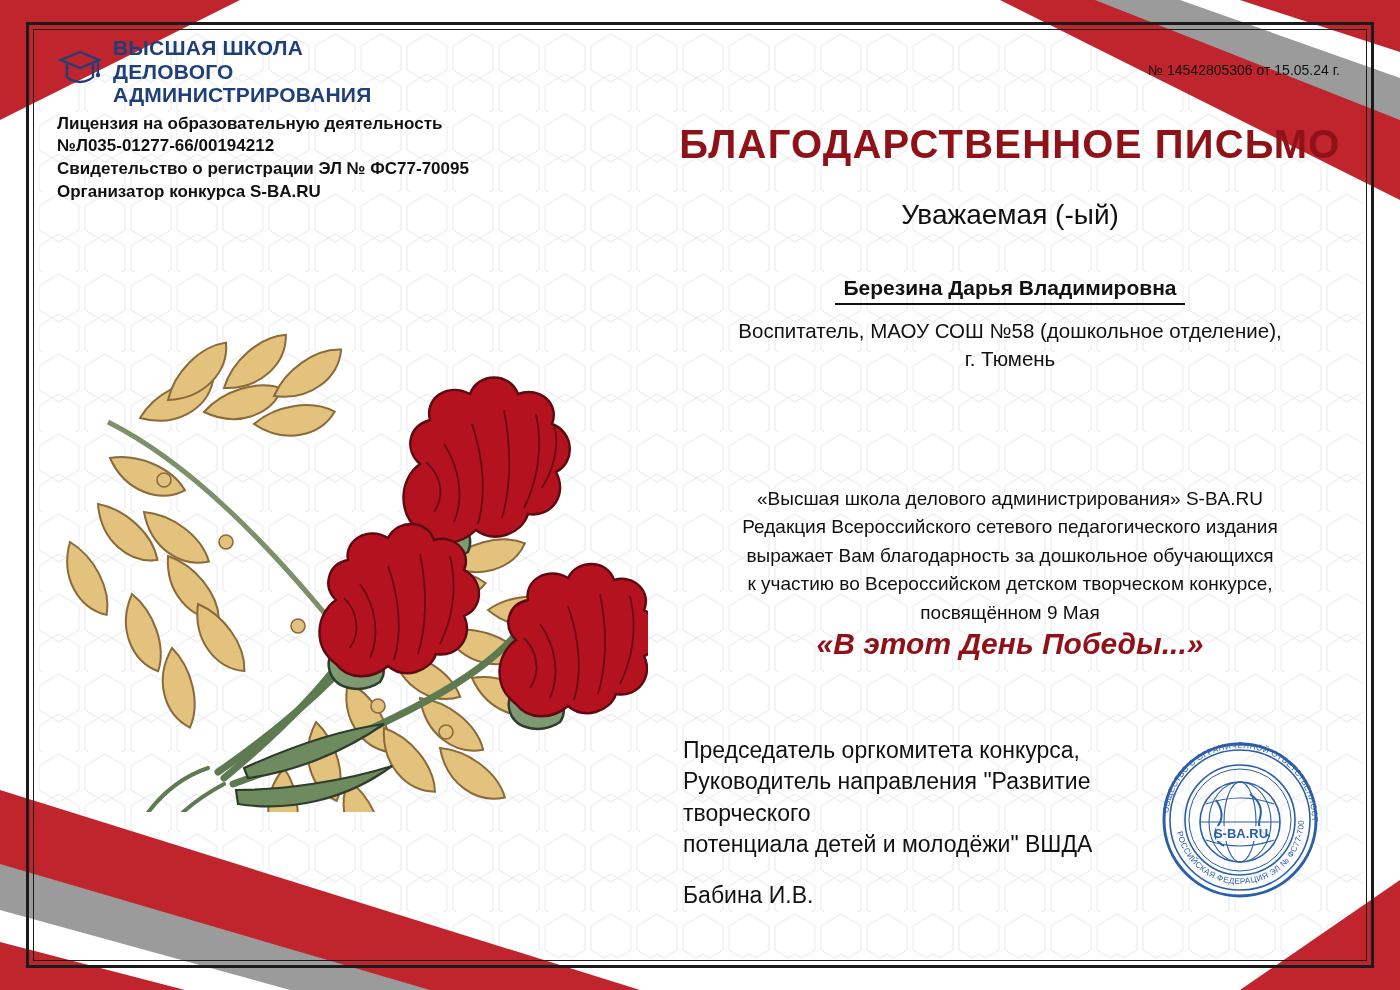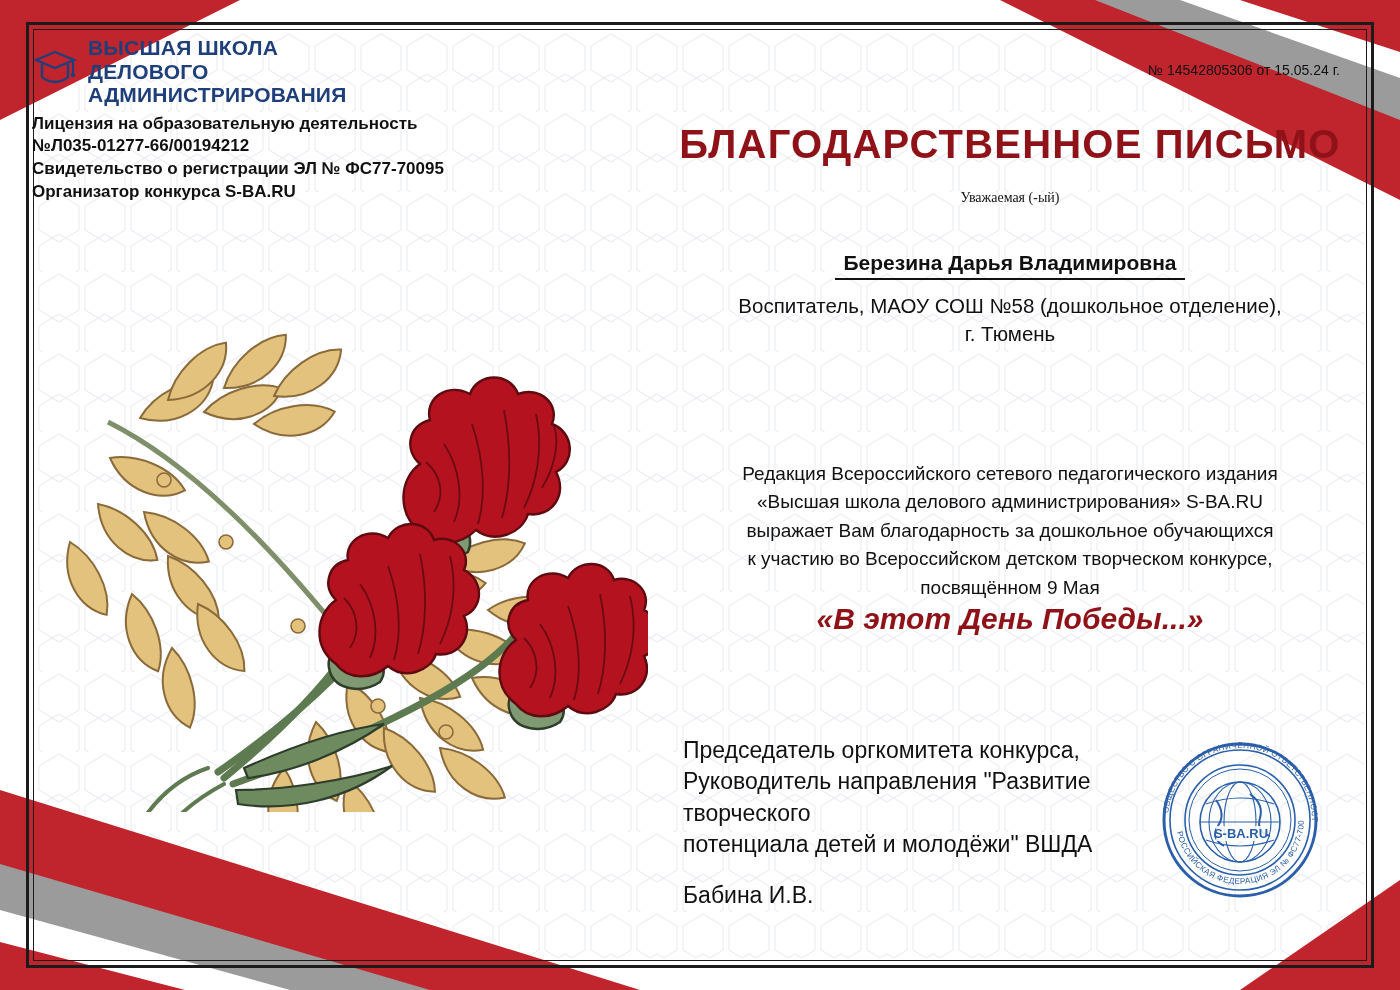--- a/index.html
+++ b/index.html
@@ -53,21 +53,21 @@
     top: 32px;
     right: 36px;
     bottom: 32px;
     opacity: 0.55;
     pointer-events: none;
   }
 
   
   .logo-block {
     position: absolute;
-    left: 32px;
+    left: 57px;
     top: 36px;
     width: 430px;
   }
   .logo-row {
     display: flex;
     align-items: center;
     gap: 10px;
   }
   .logo-mark { flex: 0 0 auto; }
   .logo-text {
@@ -109,23 +109,22 @@
   }
   .title {
     font-size: 40px;
     font-weight: bold;
     color: #8f1219;
     letter-spacing: 1.2px;
     margin: 12px 0 0 0;
     white-space: nowrap;
   }
   .salutation {
-    margin-top: 23px;
-    font-size: 14px;
-    font-family: Liberation Serif, serif;
+    margin-top: 32px;
+    font-size: 28px;
   }
   .recipient {
     margin-top: 44px;
     font-size: 21px;
     font-weight: bold;
     display: inline-block;
     border-bottom: 2px solid #111;
     padding: 0 8px 2px 8px;
     line-height: 1.25;
   }
@@ -255,22 +254,22 @@
 
   <div class="content">
     <div class="title">БЛАГОДАРСТВЕННОЕ ПИСЬМО</div>
     <div class="salutation">Уважаемая (-ый)</div>
     <div><span class="recipient">Березина Дарья Владимировна</span></div>
     <div class="recipient-meta">
       <div>Воспитатель, МАОУ СОШ №58 (дошкольное отделение),</div>
       <div>г. Тюмень</div>
     </div>
     <div class="body-text">
+      <div>«Высшая школа делового администрирования» S-BA.RU</div>
       <div>Редакция Всероссийского сетевого педагогического издания</div>
-      <div>«Высшая школа делового администрирования» S-BA.RU</div>
       <div>выражает Вам благодарность за дошкольное обучающихся</div>
       <div>к участию во Всероссийском детском творческом конкурсе,</div>
       <div>посвящённом 9 Мая</div>
     </div>
     <div class="contest-name">«В этот День Победы...»</div>
   </div>
 
   <div class="signature">
     <div>Председатель оргкомитета конкурса,</div>
     <div>Руководитель направления "Развитие творческого</div>

